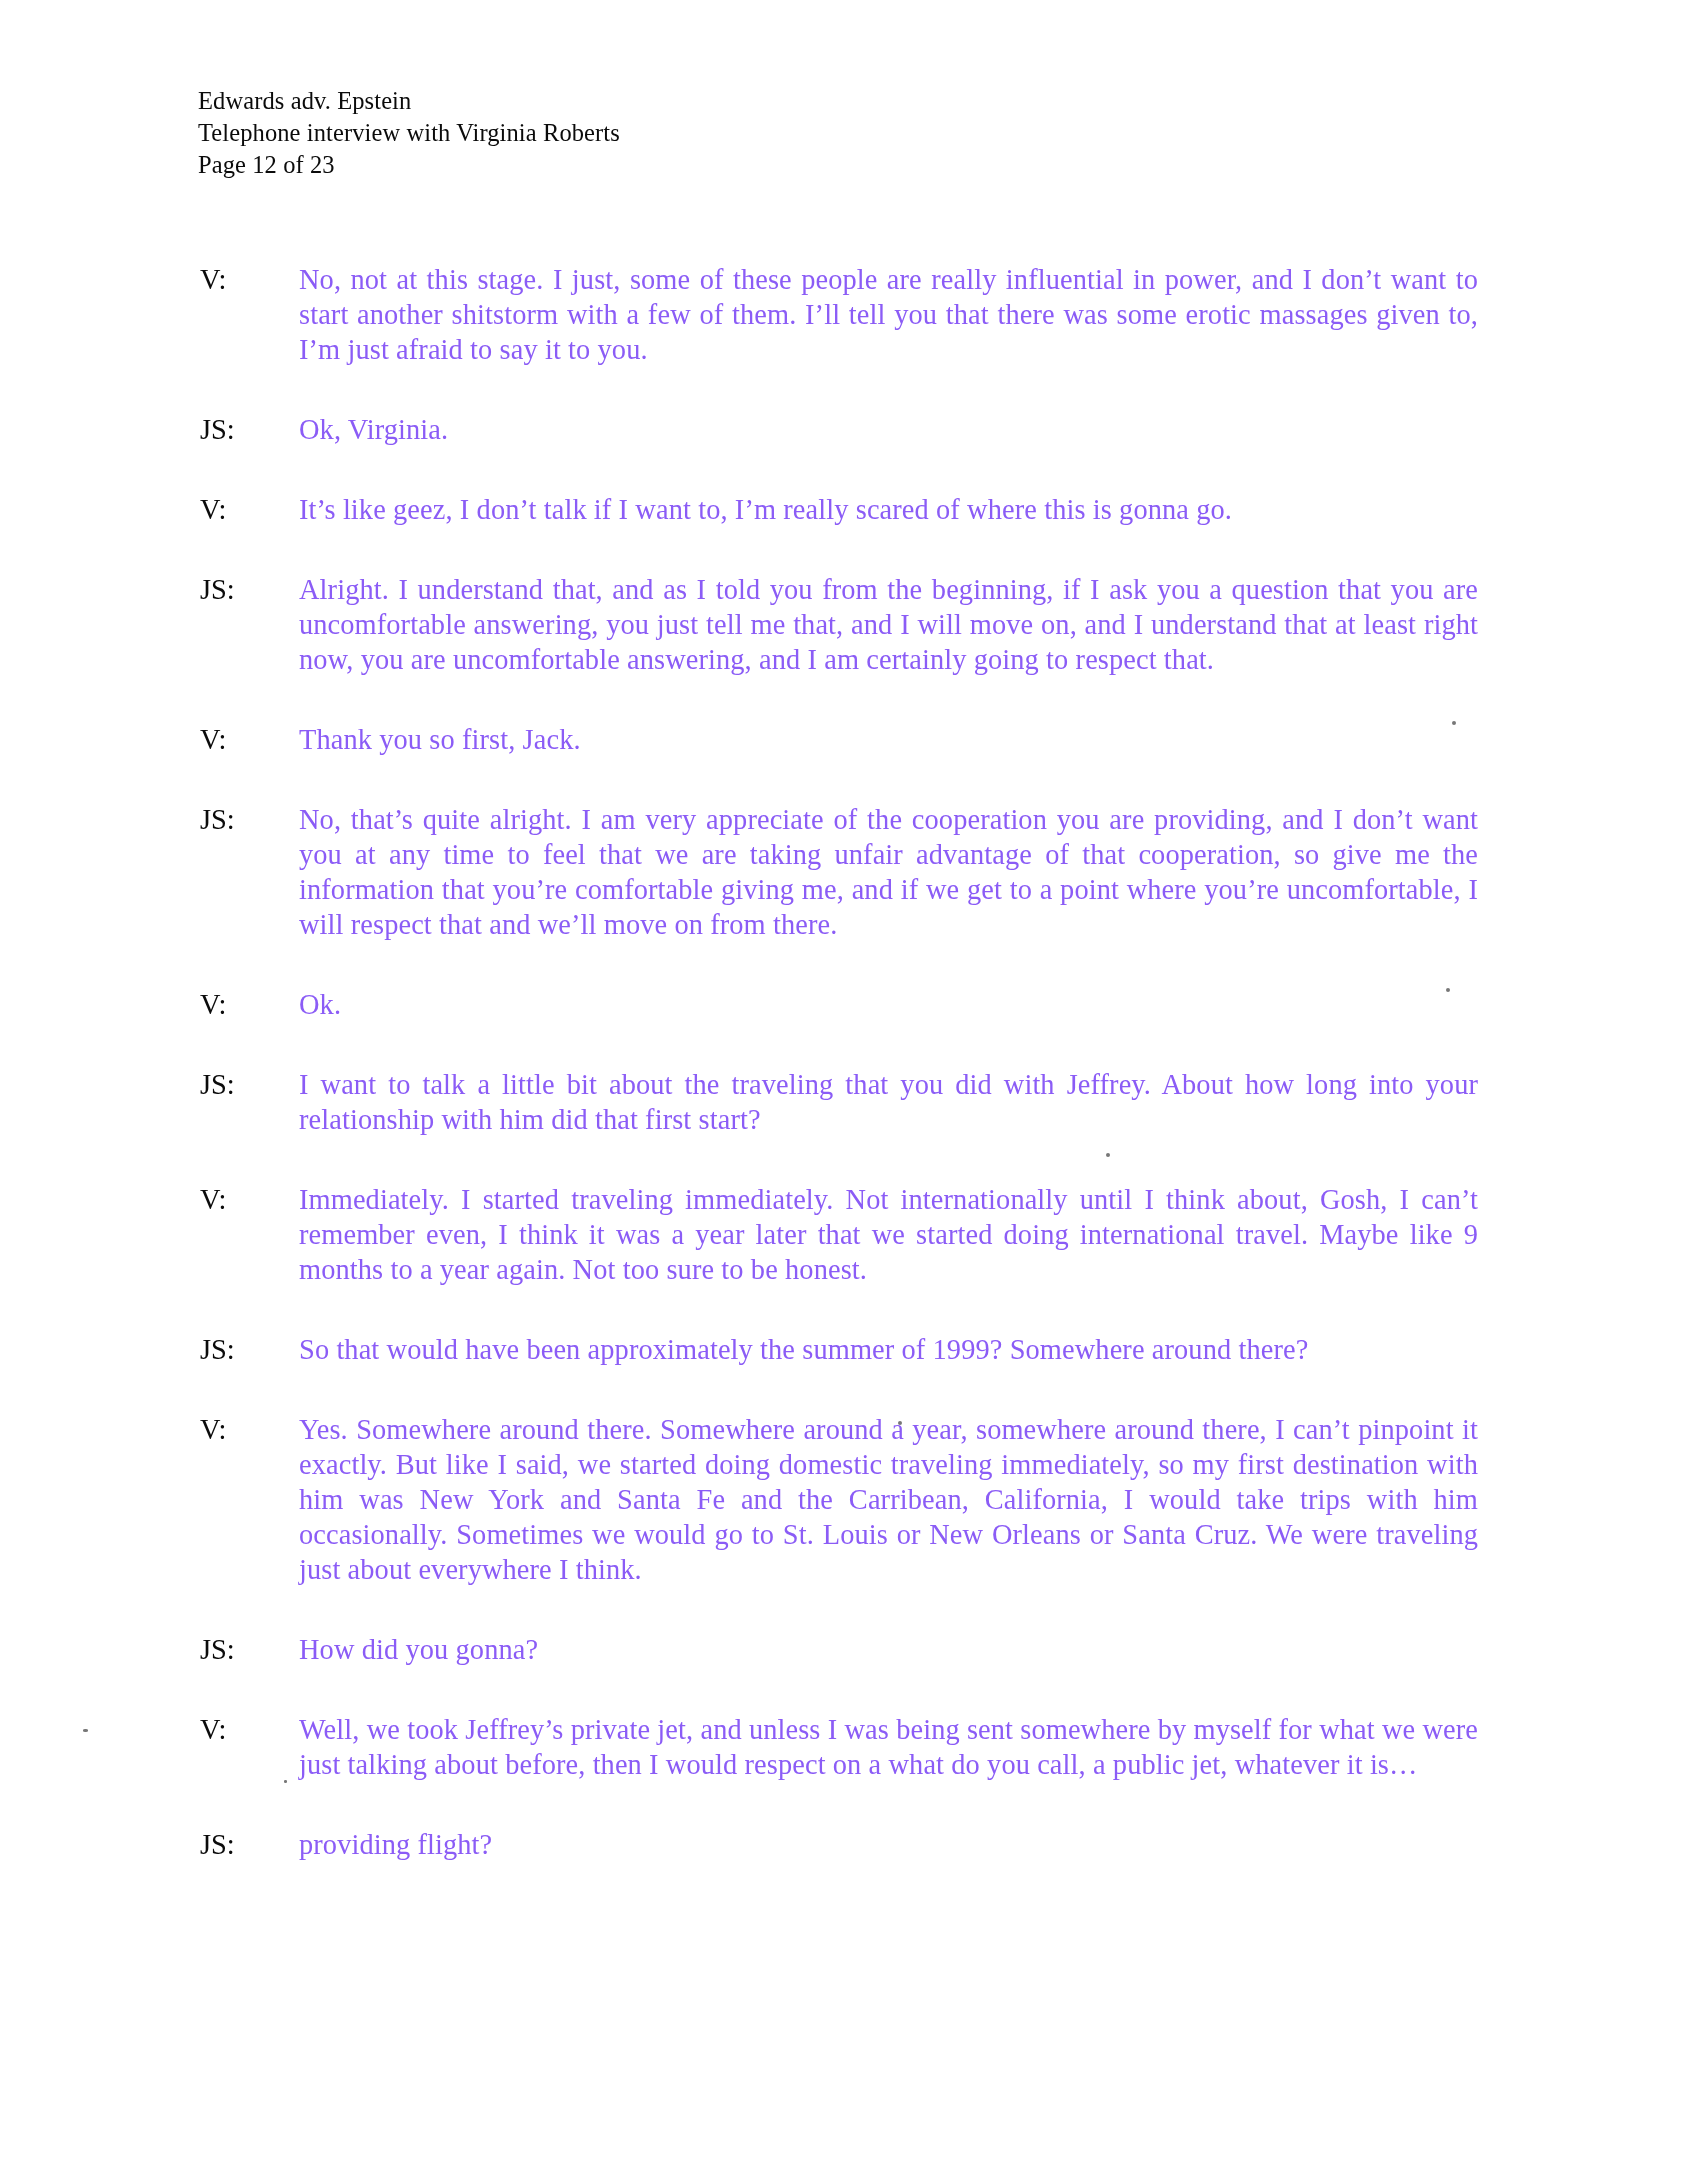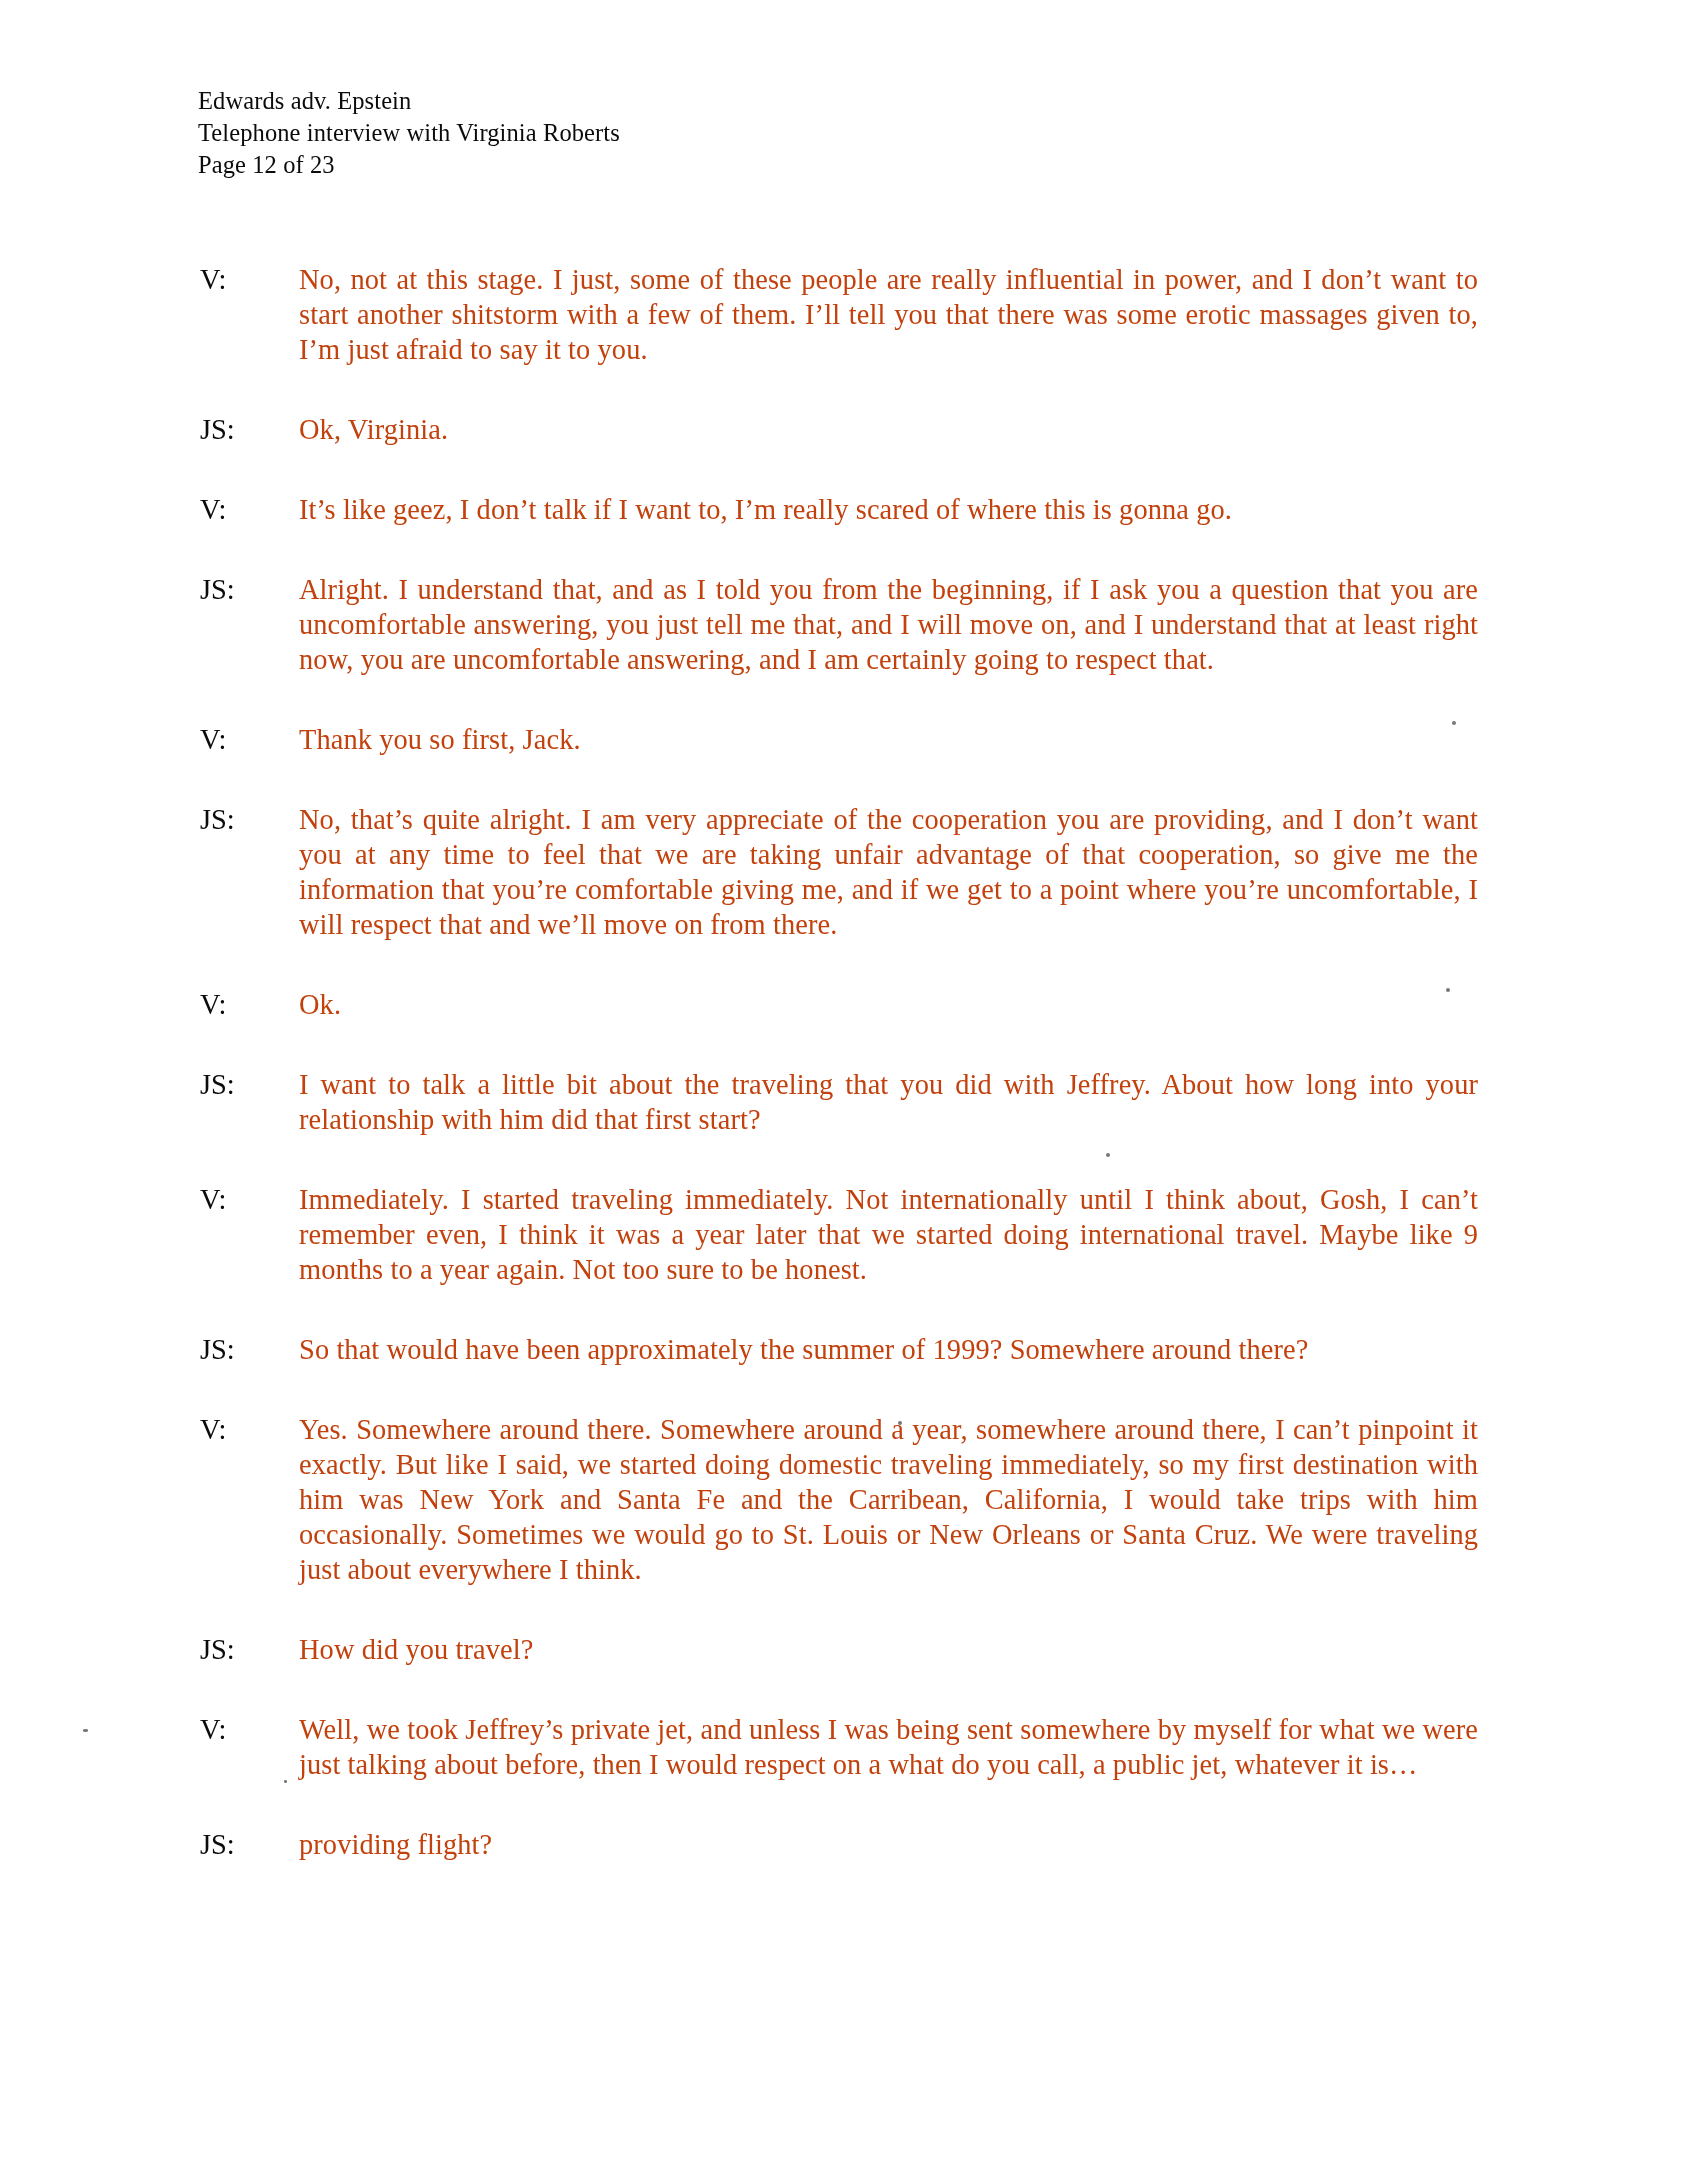--- a/index.html
+++ b/index.html
@@ -44,21 +44,21 @@
     width: 99px;
     font-size: 28.4px;
     line-height: 35px;
     color: #0b0b0b;
   }
   .utterance {
     flex: 1 1 auto;
     font-size: 28.4px;
     line-height: 35px;
     text-align: justify;
-    color: #c2410c;
+    color: #8b5cf6;
     letter-spacing: 0.1px;
   }
   .artifact-dot {
     position: absolute;
     width: 4px;
     height: 4px;
     border-radius: 50%;
     background: #4a4a4a;
     opacity: 0.75;
   }
@@ -125,21 +125,21 @@
       <div class="utterance">So that would have been approximately the summer of 1999?  Somewhere around there?</div>
     </div>
 
     <div class="row">
       <div class="speaker">V:</div>
       <div class="utterance">Yes.  Somewhere around there.  Somewhere around a year, somewhere around there, I can’t pinpoint it exactly.  But like I said, we started doing domestic traveling immediately, so my first destination with him was New York and Santa Fe and the Carribean, California, I would take trips with him occasionally.  Sometimes we would go to St. Louis or New Orleans or Santa Cruz.  We were traveling just about everywhere I think.</div>
     </div>
 
     <div class="row">
       <div class="speaker">JS:</div>
-      <div class="utterance">How did you travel?</div>
+      <div class="utterance">How did you gonna?</div>
     </div>
 
     <div class="row">
       <div class="speaker">V:</div>
       <div class="utterance">Well, we took Jeffrey’s private jet, and unless I was being sent somewhere by myself for what we were just talking about before, then I would respect on a what do you call, a public jet, whatever it is…</div>
     </div>
 
     <div class="row">
       <div class="speaker">JS:</div>
       <div class="utterance">providing flight?</div>

